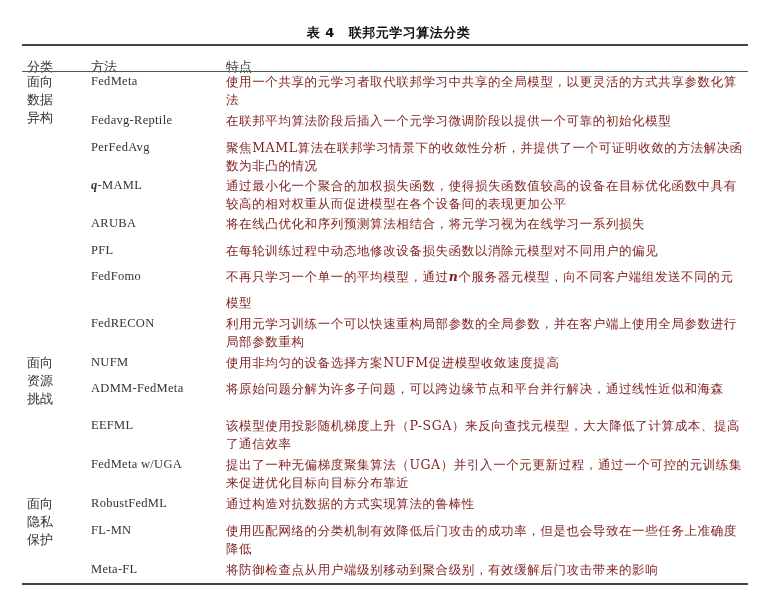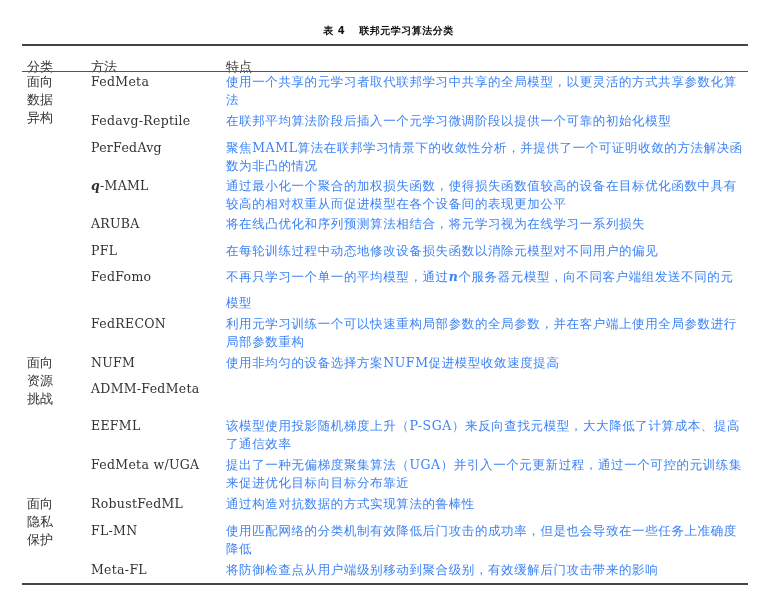--- a/index.html
+++ b/index.html
@@ -1,32 +1,32 @@
 <!DOCTYPE html>
 <html><head>
 <meta charset="utf-8">
 <style>
   html, body { margin:0; padding:0; background:#ffffff; }
   body { width:777px; height:595px; position:relative; overflow:hidden;
          font-family: "DejaVu Serif", "Liberation Serif", serif; color:#2a2a2a; }
   .caption { position:absolute; top:24px; left:0; width:777px; text-align:center;
              font-family: "DejaVu Sans", "Liberation Sans", sans-serif; font-weight:bold;
-             font-size:10px; color:#111; letter-spacing:0.5px; }
+             font-size:13px; color:#111; letter-spacing:0.5px; }
   .caption .num { margin-right:14px; }
   .rule { position:absolute; left:22px; width:726px; background:#444; }
   .rule.top { top:44px; height:2px; }
   .rule.mid { top:71px; height:1px; background:#555; }
   .rule.bot { top:583px; height:2px; }
   .hdr { position:absolute; top:58px; font-size:13px; color:#333;
          font-family: Liberation Mono, monospace; }
   .cat { position:absolute; left:27px; width:40px; font-size:13px; line-height:18px; color:#333;
          font-family: Liberation Mono, monospace; }
-  .method { position:absolute; left:91px; font-size:12.5px; color:#333; letter-spacing:0.3px; white-space:nowrap; }
+  .method { position:absolute; left:91px; font-size:12.5px; color:#333; letter-spacing:0.3px; white-space:nowrap;font-family:Liberation Serif, serif; }
   .method.bold-q b { font-weight:bold; font-style:italic; }
-  .feat { position:absolute; left:226px; width:520px; font-size:12.5px; line-height:18px; color:#3b82f6;
+  .feat { position:absolute; left:226px; width:520px; font-size:12.5px; line-height:18px; color:#7f1d1d;
           letter-spacing:0.6px; }
 </style>
 </head>
 <body>
 
 <div class="caption">
   <span class="num">表 4</span><span>联邦元学习算法分类</span>
 </div>
 
 <div class="rule top"></div>
@@ -76,20 +76,21 @@
 <div class="feat" style="top:294px">模型</div>
 
 <div class="method" style="top:316px">FedRECON</div>
 <div class="feat" style="top:315px">利用元学习训练一个可以快速重构局部参数的全局参数，并在客户端上使用全局参数进行局部参数重构</div>
 
 <div class="method" style="top:355px">NUFM</div>
 <div class="feat" style="top:354px">使用非均匀的设备选择方案NUFM促进模型收敛速度提高</div>
 
 <div class="method" style="top:381px">ADMM-FedMeta</div>
 <div class="feat" style="top:380px">
+  <div>将原始问题分解为许多子问题，可以跨边缘节点和平台并行解决，通过线性近似和海森</div>
 </div>
 
 <div class="method" style="top:418px">EEFML</div>
 <div class="feat" style="top:417px">该模型使用投影随机梯度上升（P-SGA）来反向查找元模型，大大降低了计算成本、提高了通信效率</div>
 
 <div class="method" style="top:457px">FedMeta w/UGA</div>
 <div class="feat" style="top:456px">提出了一种无偏梯度聚集算法（UGA）并引入一个元更新过程，通过一个可控的元训练集来促进优化目标向目标分布靠近</div>
 
 <div class="method" style="top:496px">RobustFedML</div>
 <div class="feat" style="top:495px">通过构造对抗数据的方式实现算法的鲁棒性</div>

